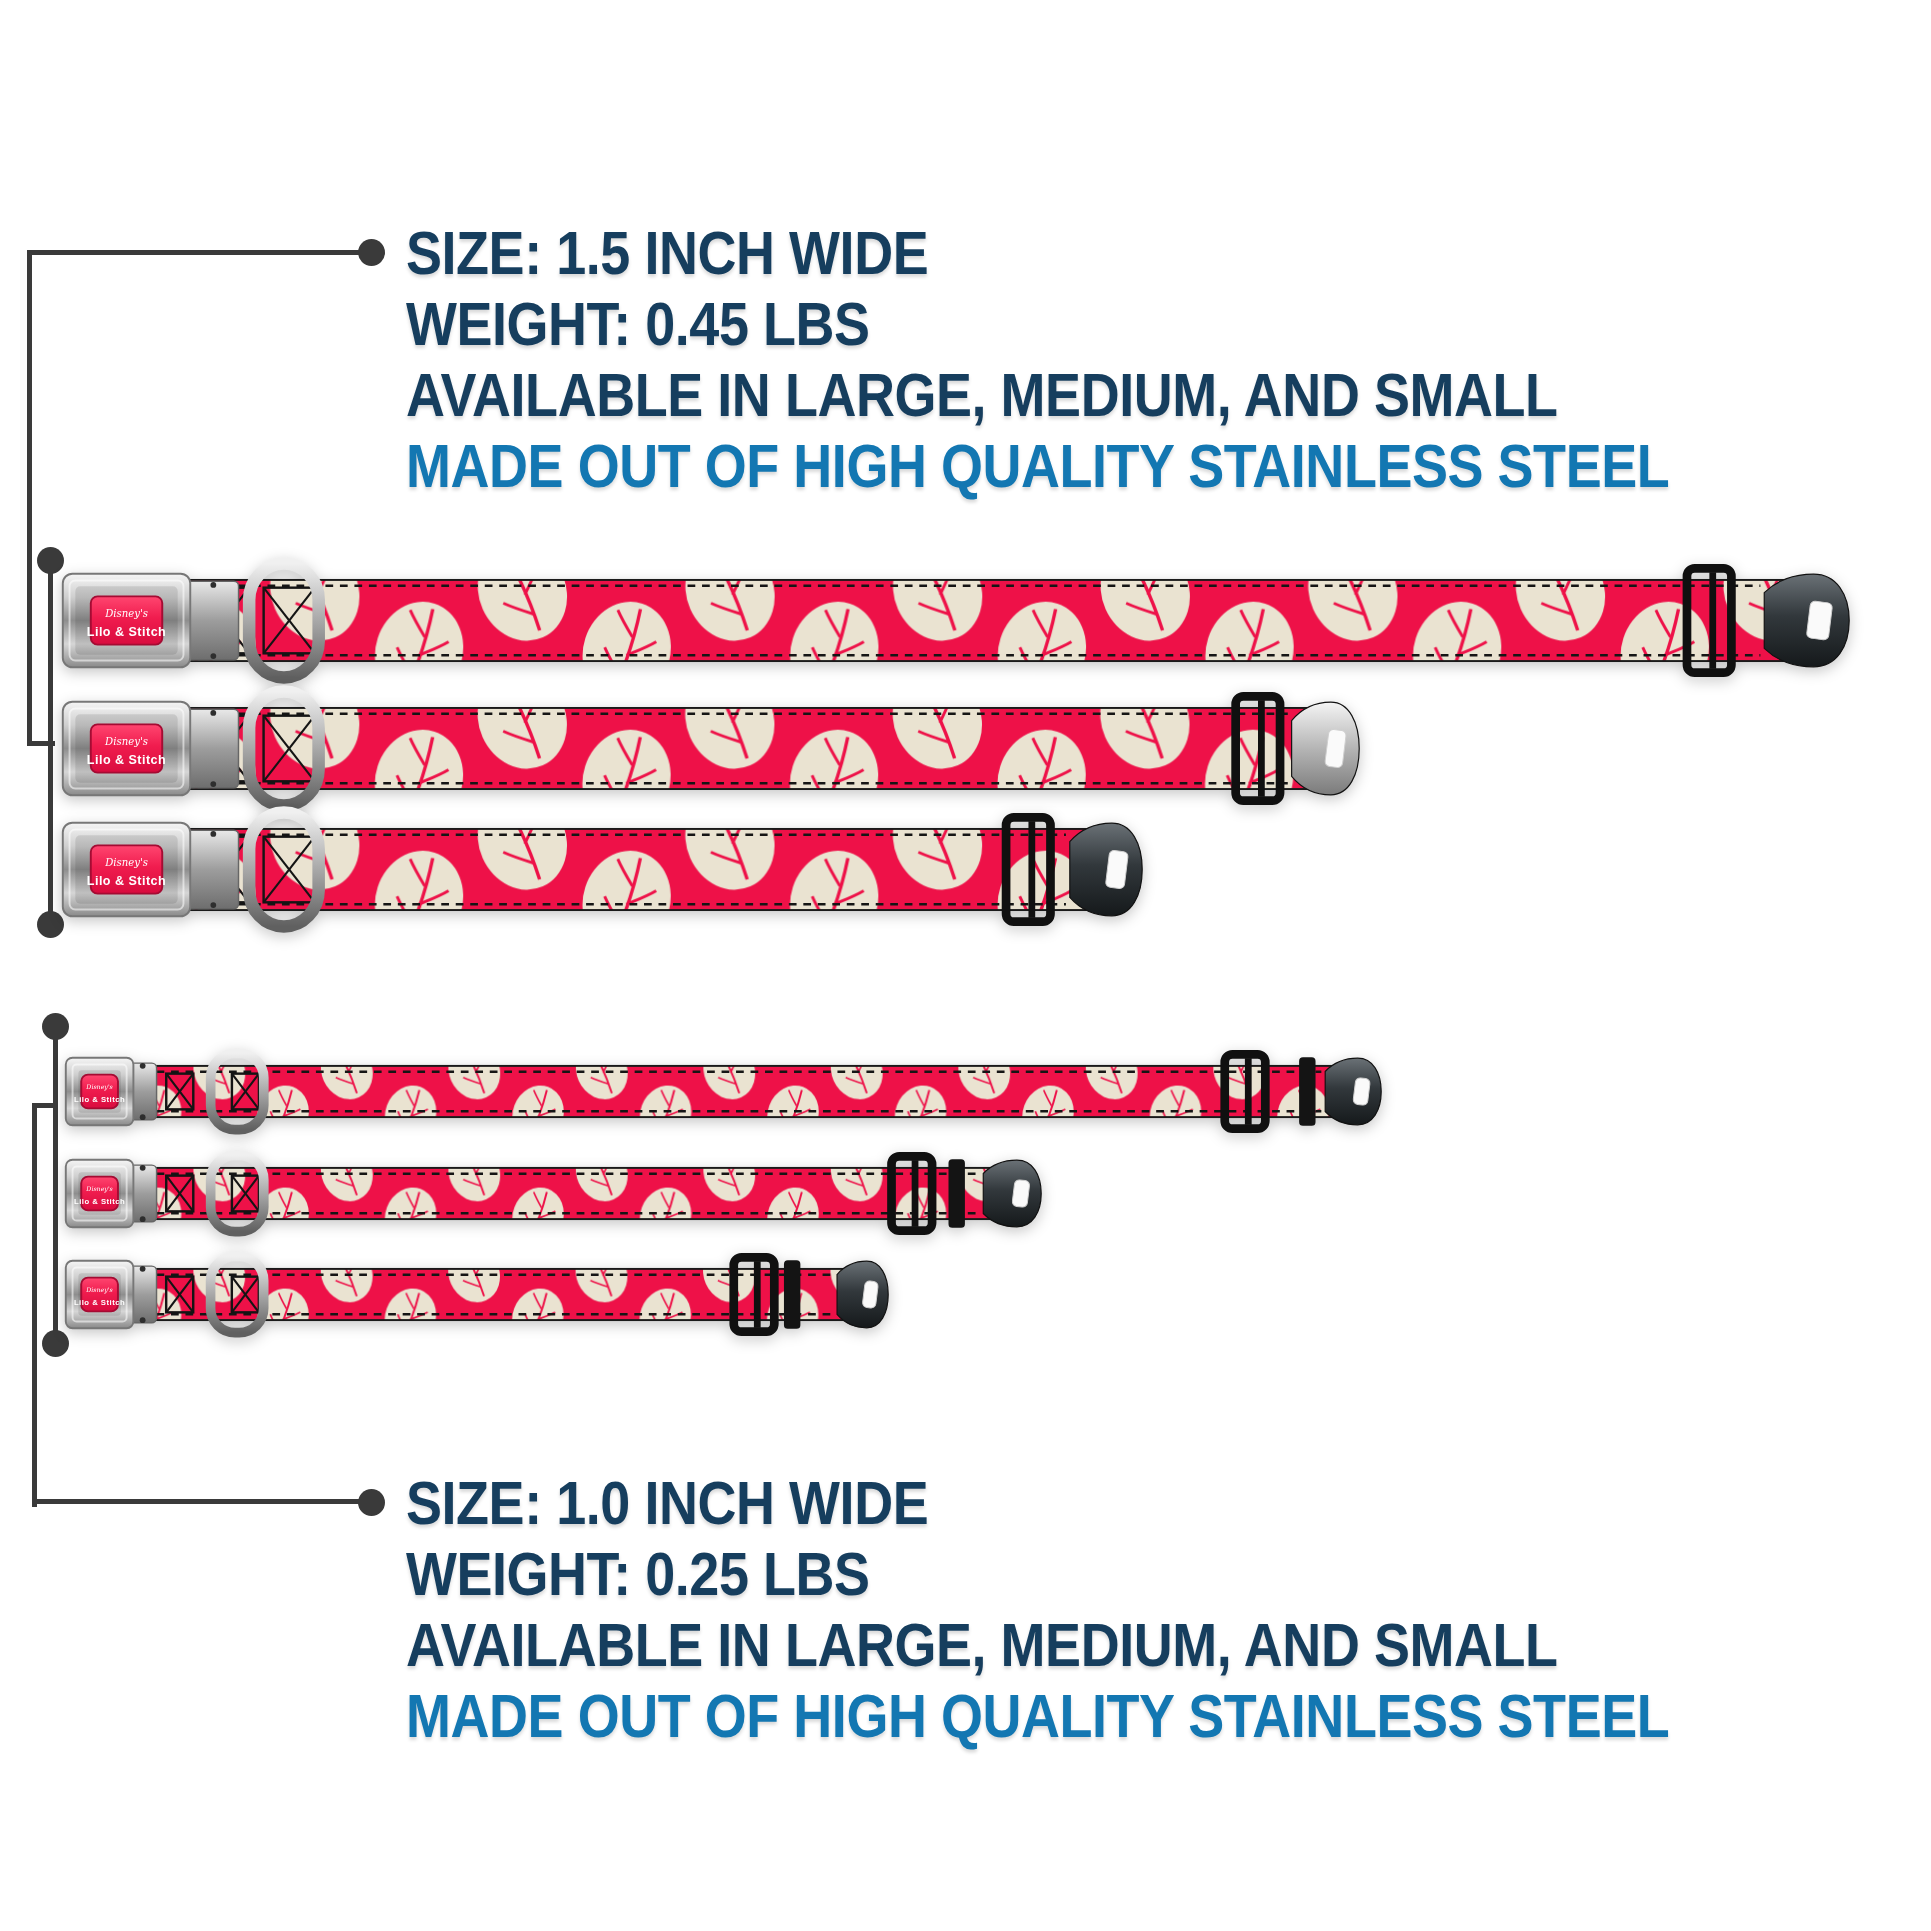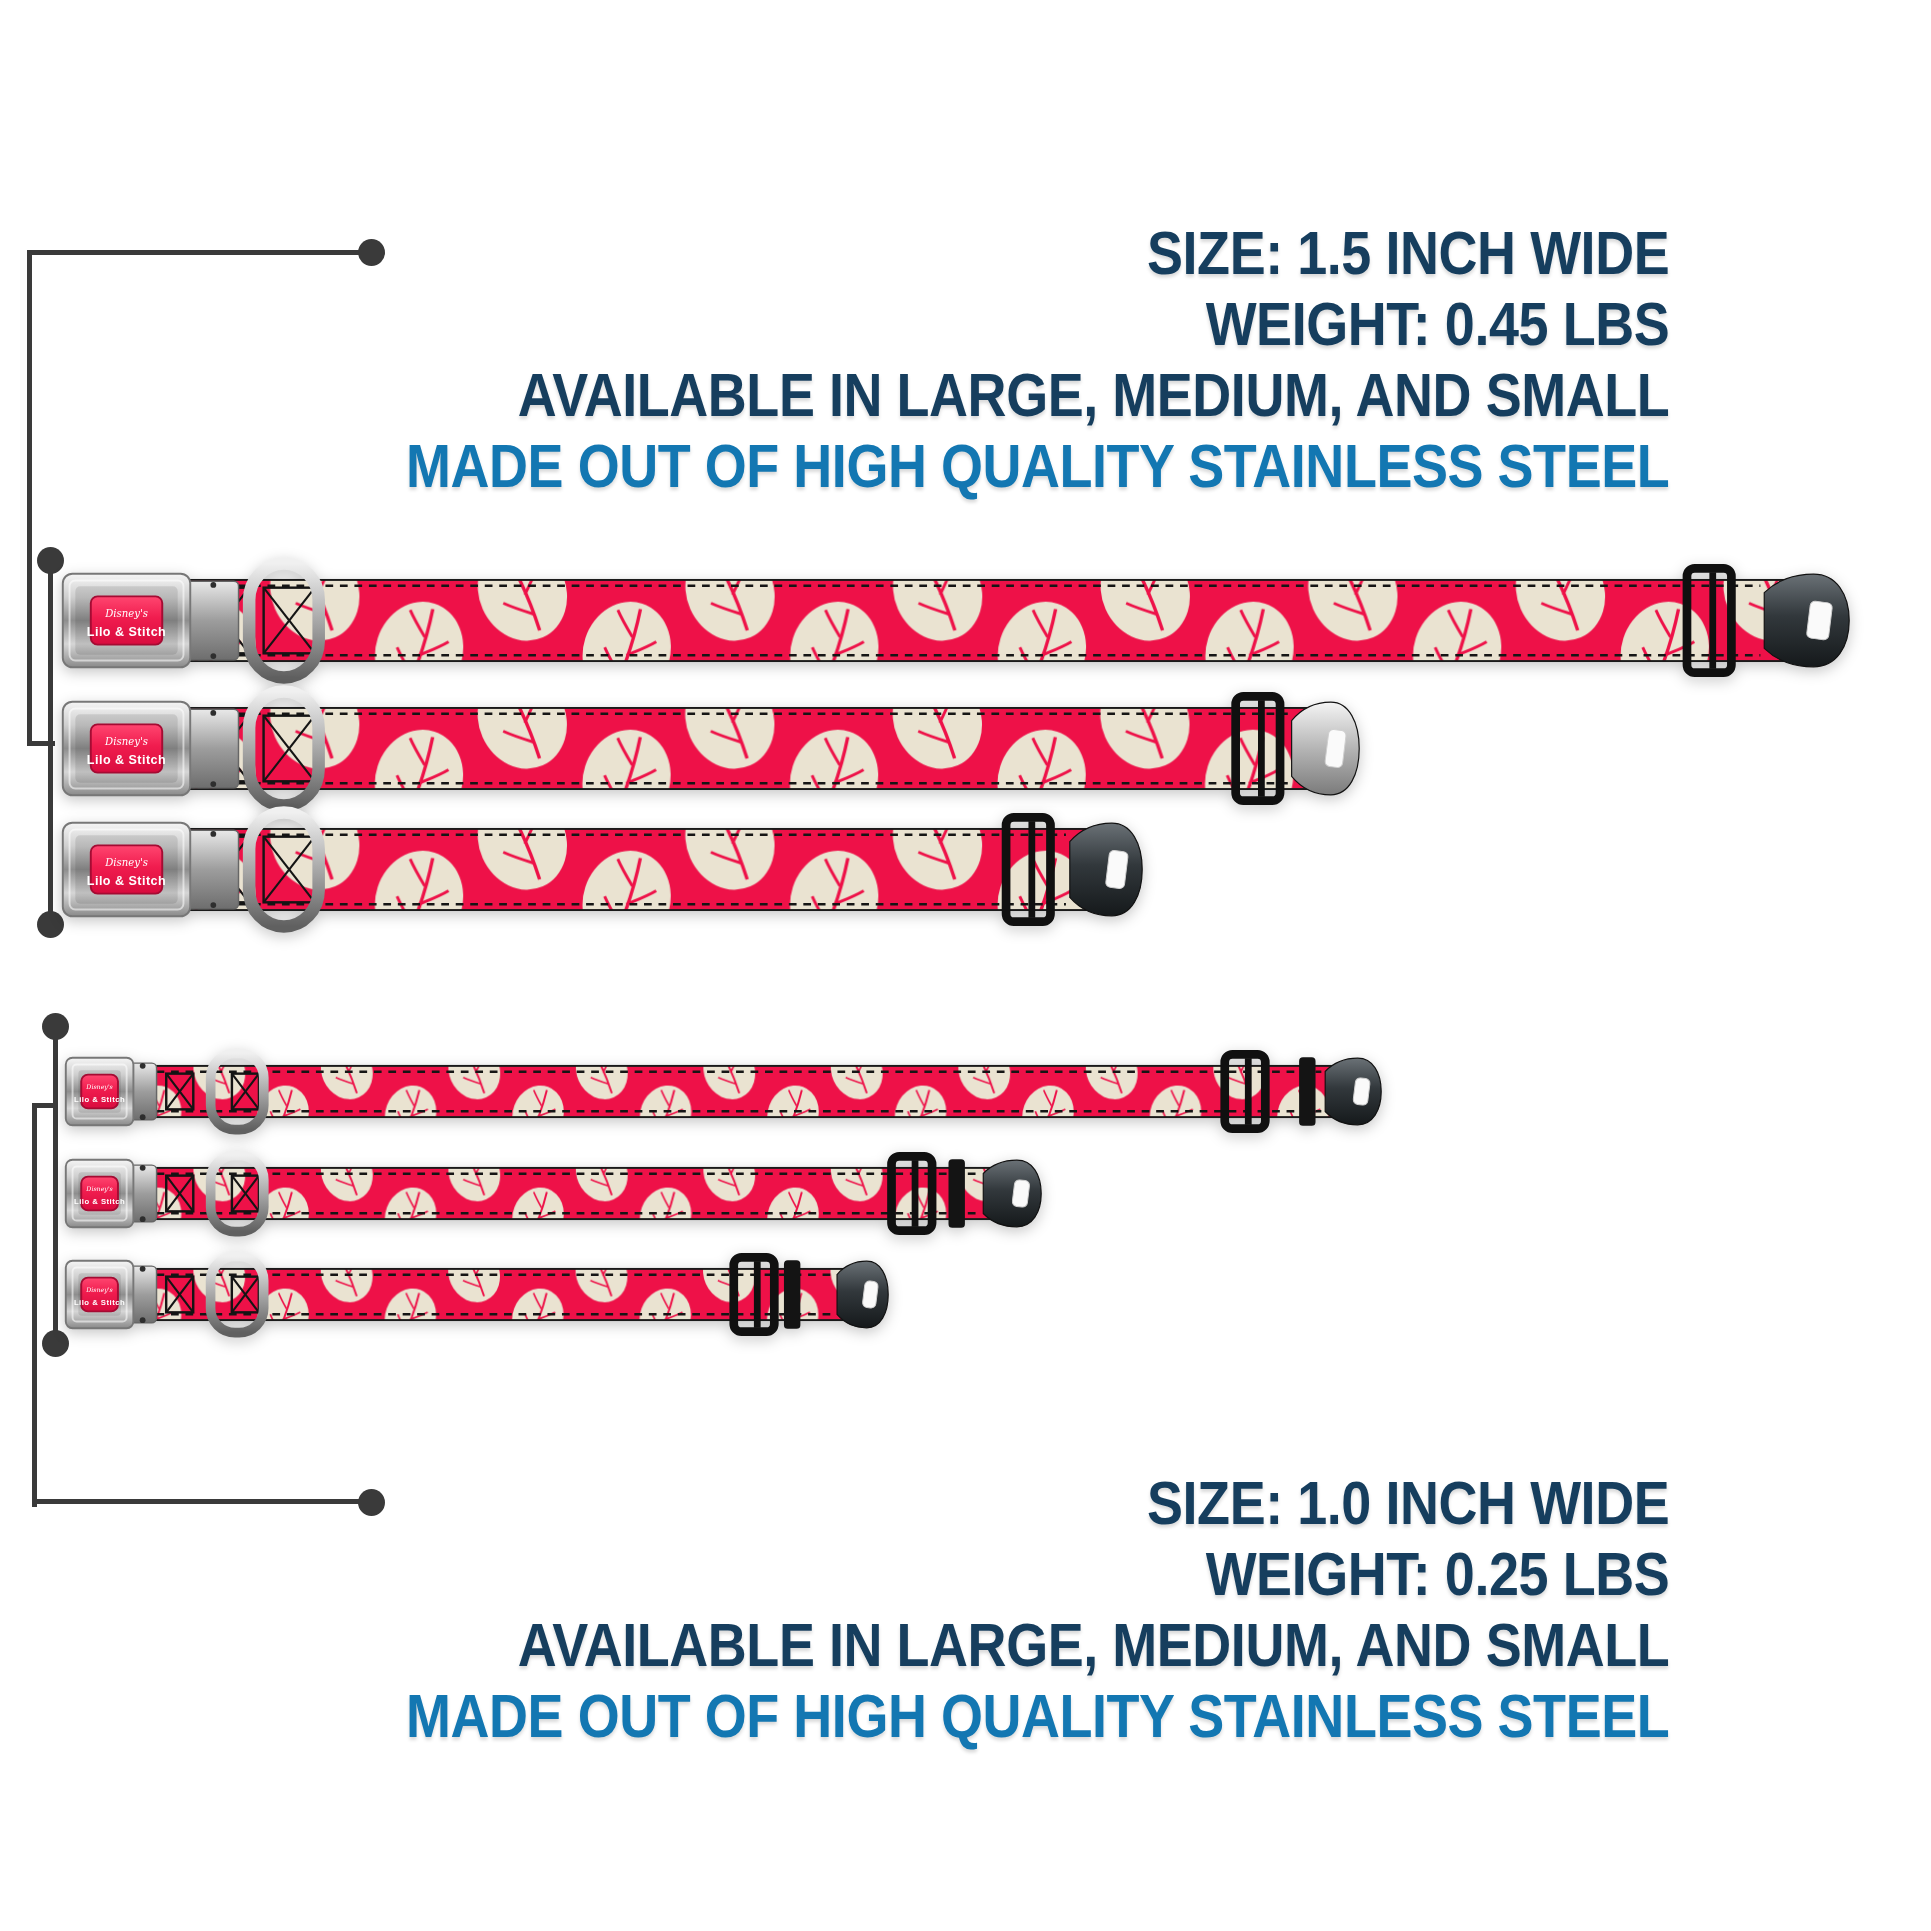--- a/index.html
+++ b/index.html
@@ -1,17 +1,17 @@
 <!DOCTYPE html>
 <html style="--navy: #163e5e; --steel: #1377b2; --connector: #3a3a3a;"><head>
 <meta charset="utf-8">
 <style>
   html,body{margin:0;padding:0;background:#ffffff;}
   .canvas{position:relative;width:1931px;height:1931px;background:#ffffff;overflow:hidden;
-          font-family:"Liberation Sans",sans-serif;text-align:right;}
+          font-family:"Liberation Sans",sans-serif;}
   
   .spec-block{position:absolute;transform:scaleX(.87);transform-origin:0 0;white-space:nowrap;}
   .spec-line{height:71px;line-height:71px;font-size:62px;font-weight:bold;
              color:var(--navy,#163e5e);letter-spacing:-0.5px;
              text-shadow:0 2.9px 3.9px rgba(0,0,0,.15);}
   .spec-line.blue{color:var(--steel,#1377b2);}
   
   .cl{position:absolute;background:var(--connector,#3a3a3a);}
   .cd{position:absolute;width:27px;height:27px;border-radius:50%;
       background:var(--connector,#3a3a3a);}

